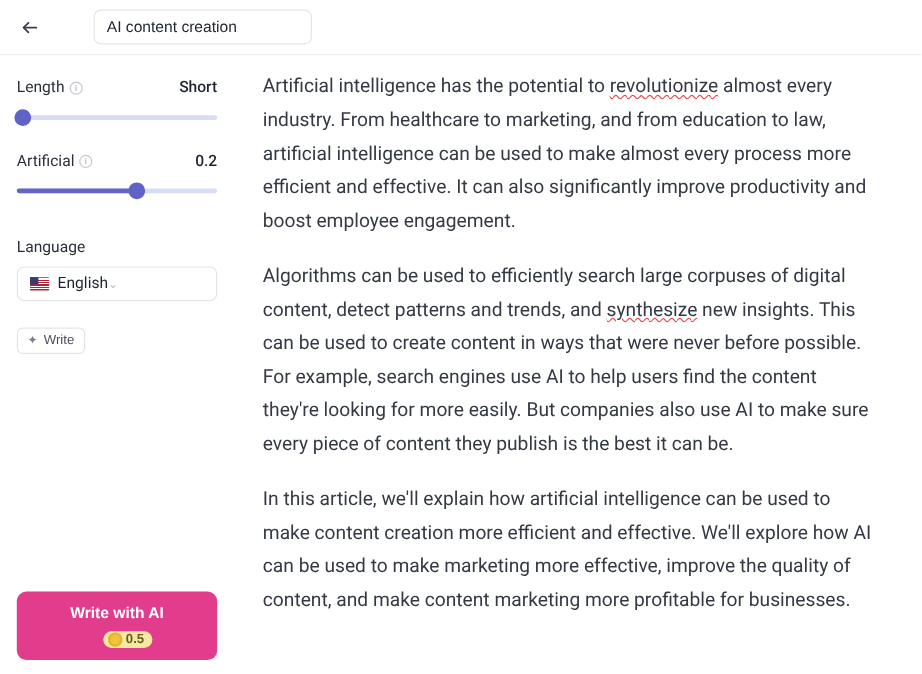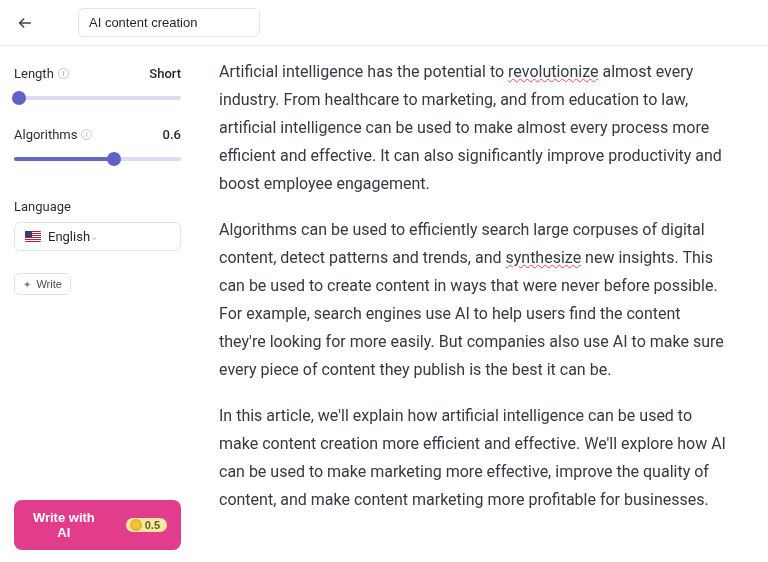--- a/index.html
+++ b/index.html
@@ -166,20 +166,21 @@
     border: none;
     border-radius: 8px;
     padding: 10px 14px;
     font-size: 13px;
     font-weight: 600;
     display: flex;
     align-items: center;
     justify-content: flex-end;
     gap: 8px;
     cursor: pointer;
+    flex-direction: column;
   }
   .credit-chip {
     background: #f4e8a3;
     color: #6a5e1e;
     border-radius: 10px;
     padding: 1px 7px 1px 4px;
     font-size: 11px;
     font-weight: 600;
     display: inline-flex;
     align-items: center;
@@ -238,24 +239,24 @@
       <div class="slider">
         <div class="slider-track"></div>
         <div class="slider-fill" style="width:3%"></div>
         <div class="slider-thumb" style="left:3%"></div>
       </div>
     </div>
 
     <div class="control-group">
       <div class="control-row">
         <span class="control-label">
-          <span>Algorithms</span>
+          <span>Artificial</span>
           <span class="info-icon">i</span>
         </span>
-        <span class="control-value">0.6</span>
+        <span class="control-value">0.2</span>
       </div>
       <div class="slider">
         <div class="slider-track"></div>
         <div class="slider-fill" style="width:60%"></div>
         <div class="slider-thumb" style="left:60%"></div>
       </div>
     </div>
 
     <div class="control-group">
       <div class="control-label" style="margin-bottom:8px;margin-top:11px;">Language</div>

